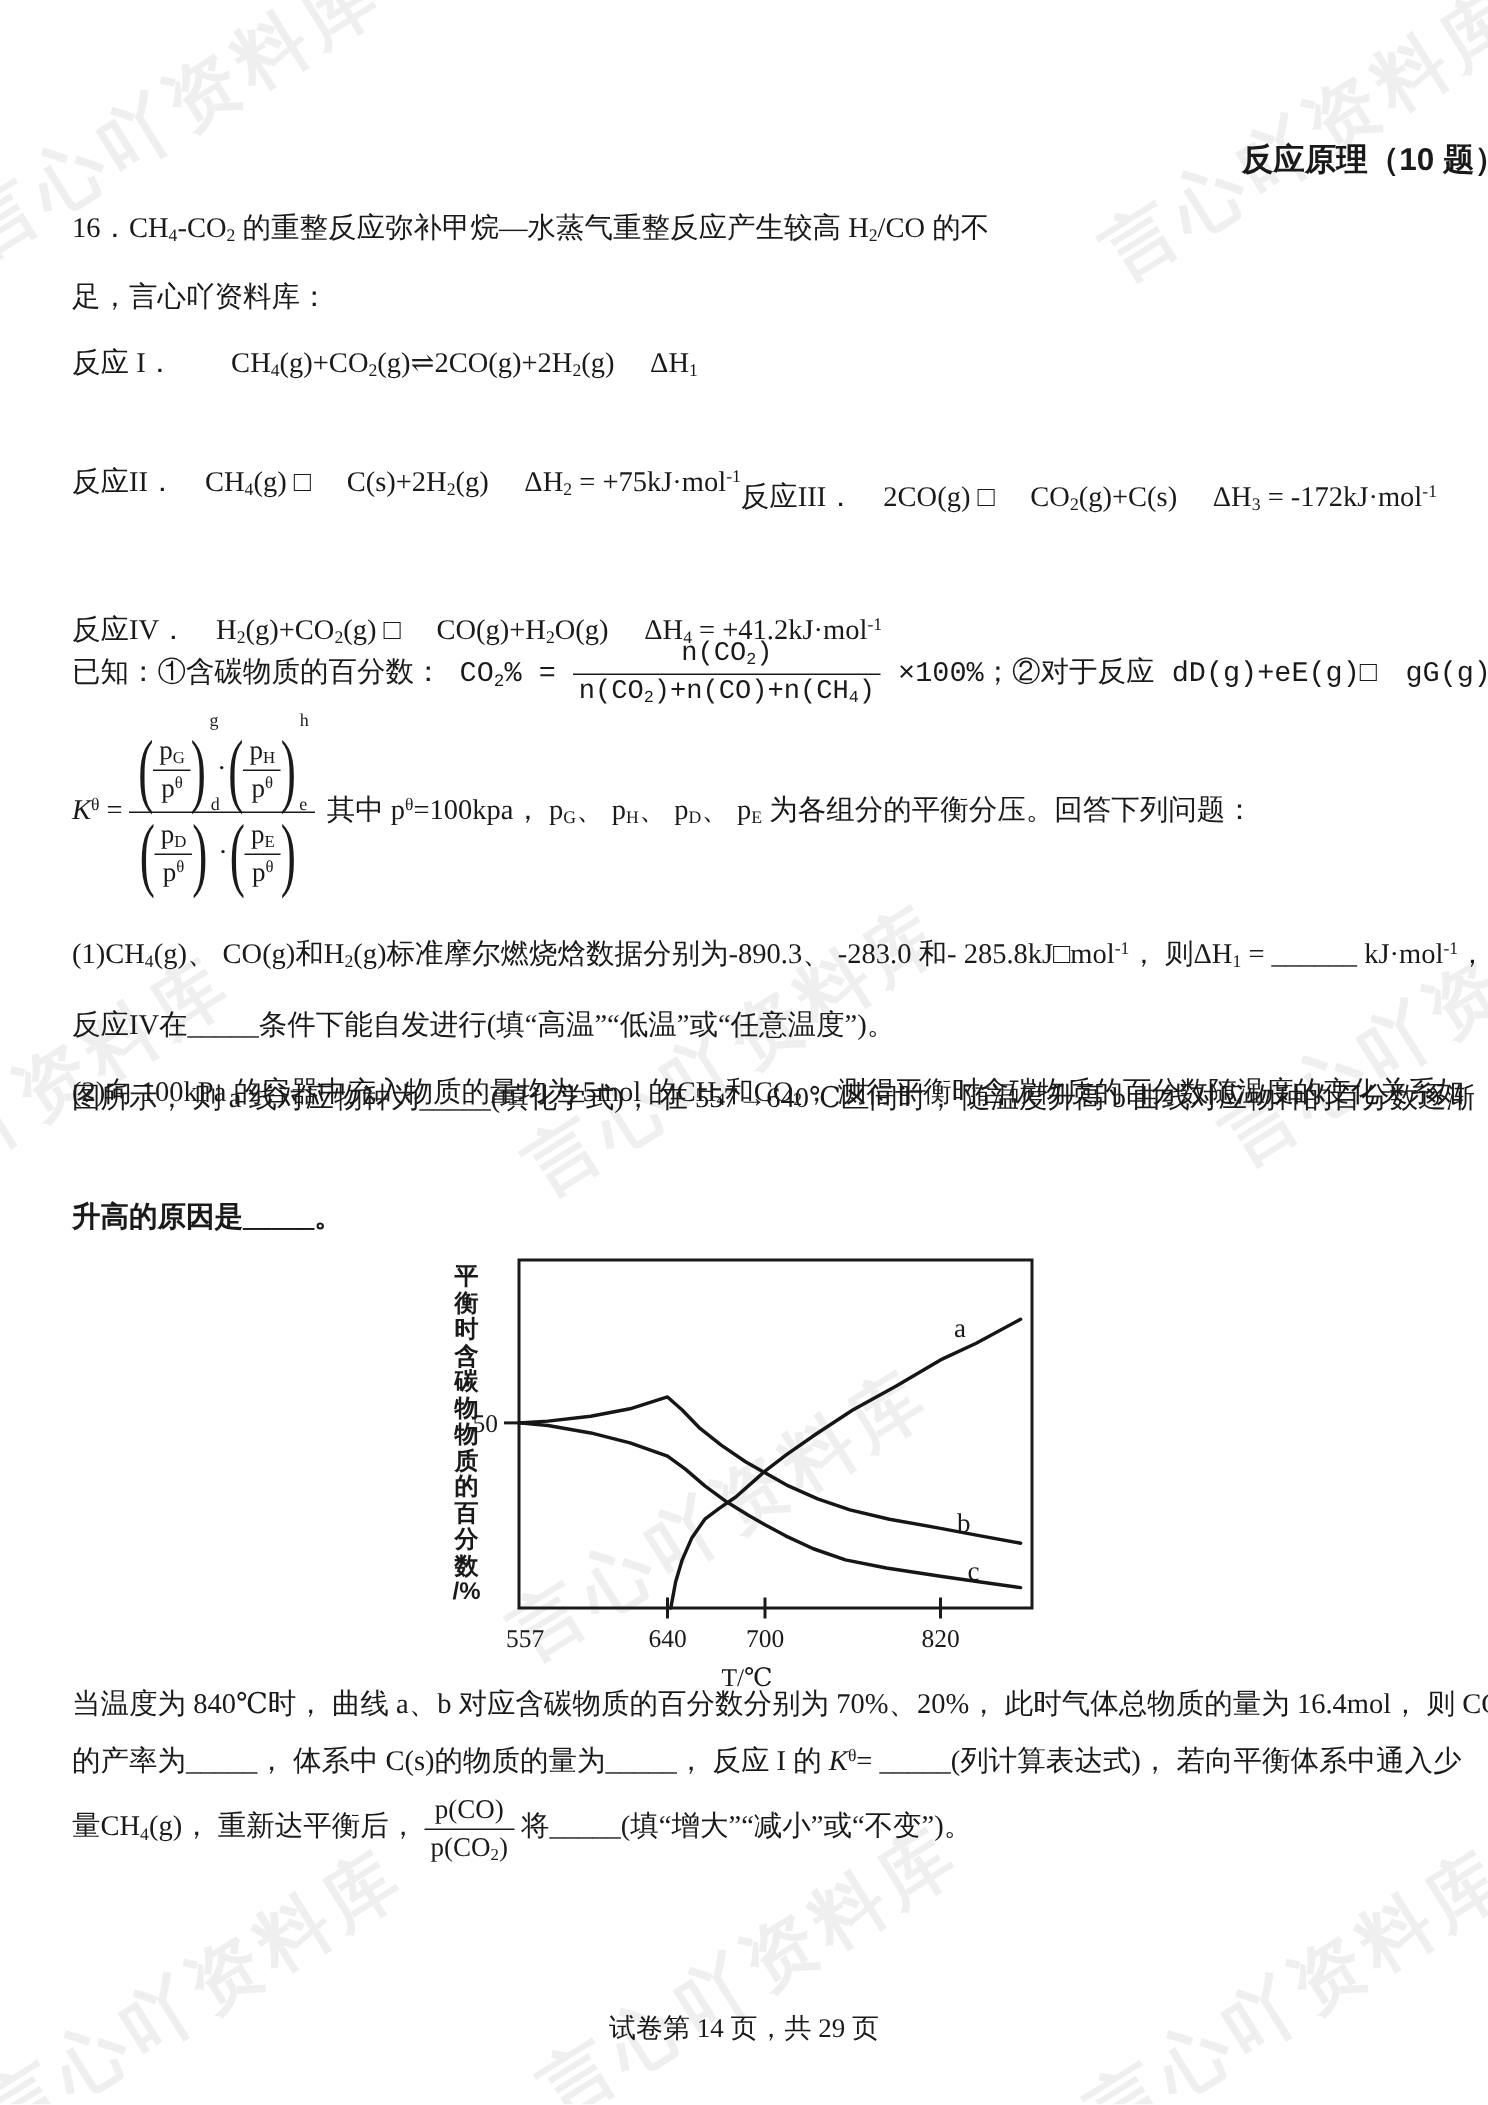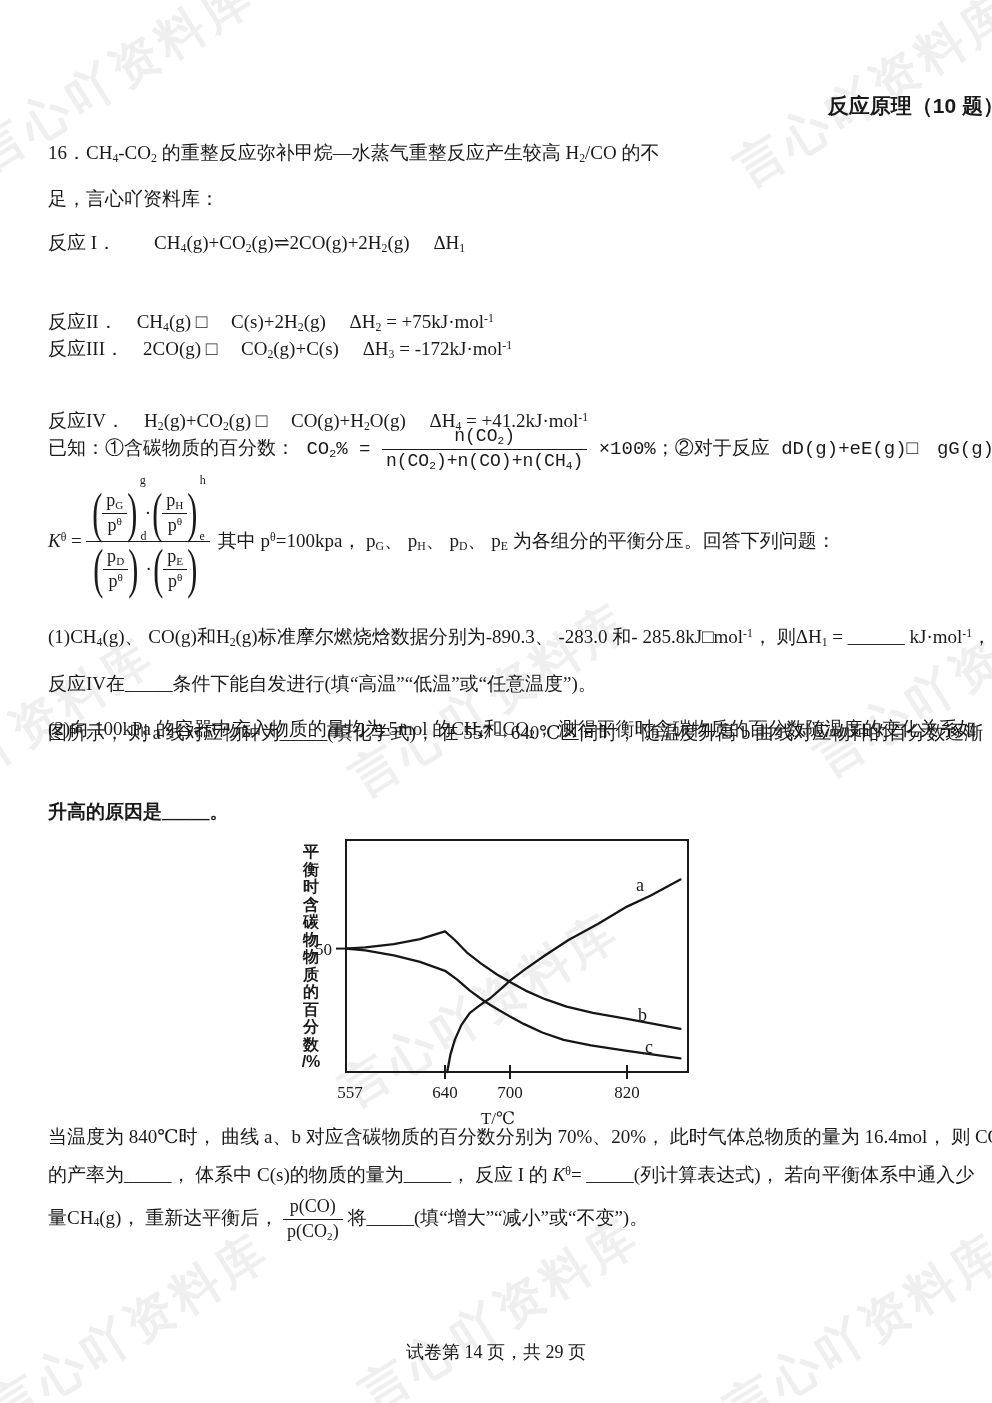--- a/index.html
+++ b/index.html
@@ -96,21 +96,21 @@
       <div class="wm" style="left: 130px; top: 1330px; color: rgb(239, 239, 239);">言心吖资料库</div>
       <div class="wm" style="left: 500px; top: 1315px; color: rgb(239, 239, 239);">言心吖资料库</div>
       <div class="wm" style="left: 865px; top: 1330px; color: rgb(239, 239, 239);">言心吖资料库</div>
     </div>
   <div id="doc-title">反应原理（10 题）</div>
   <div id="para-layer">
       <div class="para" style="top: 140px;">16．CH<sub>4</sub>-CO<sub>2</sub> 的重整反应弥补甲烷—水蒸气重整反应产生较高 H<sub>2</sub>/CO 的不</div>
       <div class="para" style="top: 186px;">足，言心吖资料库：</div>
       <div class="para" style="top: 230px;">反应 I．　　CH<sub>4</sub>(g)+CO<sub>2</sub>(g)⇌2CO(g)+2H<sub>2</sub>(g)　 ΔH<sub>1</sub></div>
       <div class="para" style="top: 283px; margin-top: 26px;">反应II．　CH<sub>4</sub>(g) □　 C(s)+2H<sub>2</sub>(g)　 ΔH<sub>2</sub> = +75kJ·mol<sup>-1</sup></div>
-      <div class="para" style="top: 336px;">反应III．　2CO(g) □　 CO<sub>2</sub>(g)+C(s)　 ΔH<sub>3</sub> = -172kJ·mol<sup>-1</sup></div>
+      <div class="para" style="top: 319px; text-align: right;">反应III．　2CO(g) □　 CO<sub>2</sub>(g)+C(s)　 ΔH<sub>3</sub> = -172kJ·mol<sup>-1</sup></div>
       <div class="para" style="top: 408px;">反应IV．　H<sub>2</sub>(g)+CO<sub>2</sub>(g) □　 CO(g)+H<sub>2</sub>O(g)　 ΔH<sub>4</sub> = +41.2kJ·mol<sup>-1</sup></div>
       <div class="para" style="top: 426px; font-family: Liberation Mono, monospace;">已知：①含碳物质的百分数： CO<sub>2</sub>% = <span class="frac"><span class="fn">n(CO<sub>2</sub>)</span><span class="fd">n(CO<sub>2</sub>)+n(CO)+n(CH<sub>4</sub>)</span></span> ×100%；②对于反应 dD(g)+eE(g)□　gG(g)+hH(g)，</div>
       <div class="para" style="top: 488px;"><span class="kwrap">
           <span class="kf-lhs"><i>K</i><sup>θ</sup> =</span>
           <span class="bigfrac">
             <span class="bfn"><span class="pfrac"><span class="paren">(</span><span class="frac"><span class="fn">p<sub>G</sub></span><span class="fd">p<sup>θ</sup></span></span><span class="paren">)</span><span class="pexp">g</span></span><span class="kdot">·</span><span class="pfrac"><span class="paren">(</span><span class="frac"><span class="fn">p<sub>H</sub></span><span class="fd">p<sup>θ</sup></span></span><span class="paren">)</span><span class="pexp">h</span></span></span>
             <span class="bfd"><span class="pfrac"><span class="paren">(</span><span class="frac"><span class="fn">p<sub>D</sub></span><span class="fd">p<sup>θ</sup></span></span><span class="paren">)</span><span class="pexp">d</span></span><span class="kdot">·</span><span class="pfrac"><span class="paren">(</span><span class="frac"><span class="fn">p<sub>E</sub></span><span class="fd">p<sup>θ</sup></span></span><span class="paren">)</span><span class="pexp">e</span></span></span>
           </span>
         </span><span class="ktail"></span>其中 p<sup>θ</sup>=100kpa， p<sub>G</sub>、 p<sub>H</sub>、 p<sub>D</sub>、 p<sub>E</sub> 为各组分的平衡分压。回答下列问题：</div>
       <div class="para" style="top: 624px;">(1)CH<sub>4</sub>(g)、 CO(g)和H<sub>2</sub>(g)标准摩尔燃烧焓数据分别为-890.3、 -283.0 和- 285.8kJ□mol<sup>-1</sup>， 则ΔH<sub>1</sub> = ______ kJ·mol<sup>-1</sup>，</div>

